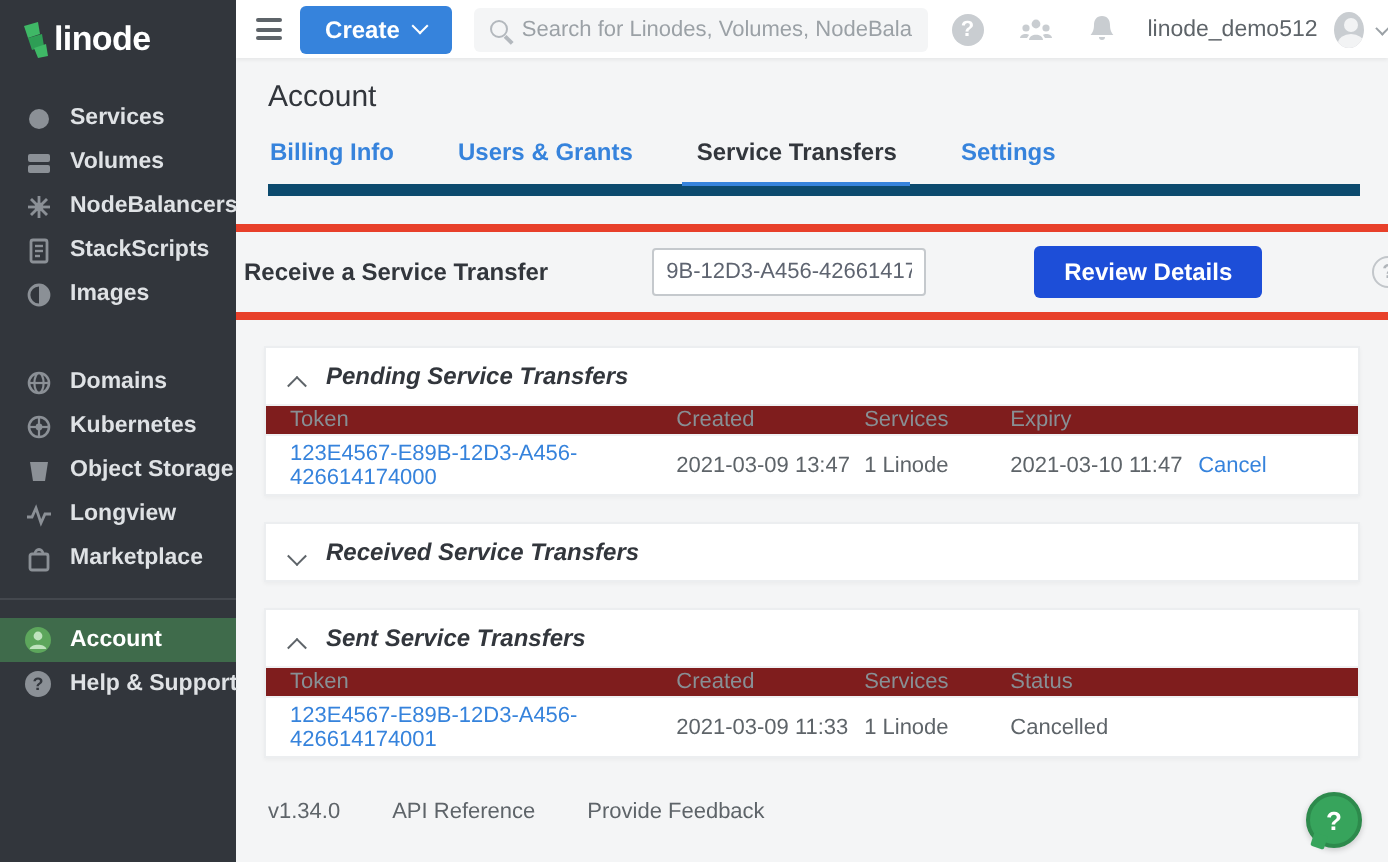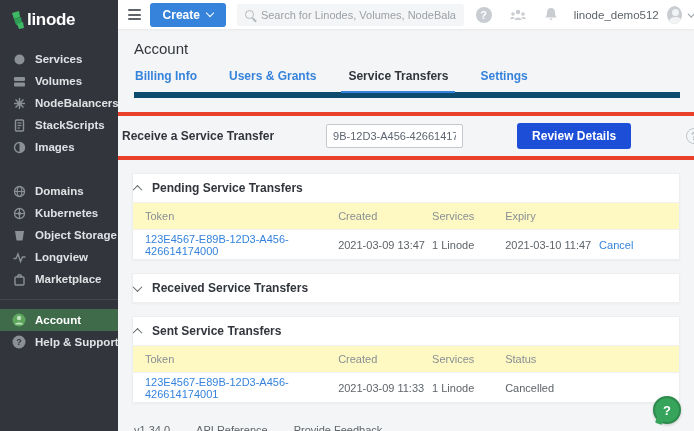--- a/index.html
+++ b/index.html
@@ -48,27 +48,27 @@
 
   .transfer-row { display:flex; align-items:center; margin-top:14px; }
   .receive-box { display:flex; align-items:center; border:4px solid #e8402a; padding:7px 9px 7px 4px; margin-left:-18px; background:transparent;gap:46px; }
   .receive-label { font-size:12px; font-weight:bold; color:#32363c; white-space:nowrap; }
   .receive-input { width:137px; height:24px; border:1px solid #c5c9cd; border-radius:2px; background:#fff; font-size:11px; color:#5e6470; padding:0 6px; margin-left:6px; outline:none; font-family:inherit; }
   .review-btn { background:#1d4ed8; color:#fff; border:none; height:26px; padding:0 15px; font-size:12px; font-weight:600; border-radius:3px; margin-left:8px; cursor:pointer; font-family:inherit; white-space:nowrap; }
   .help-o { width:16px; height:16px; border-radius:50%; border:1.5px solid #c2c6ca; color:#b0b5ba; font-size:10px; font-weight:bold; display:flex; align-items:center; justify-content:center; margin-left:9px; cursor:pointer; flex:0 0 16px; }
   .make-btn { background:#3683dc; color:#fff; border:none; height:26px; padding:0 16px; font-size:12px; font-weight:600; border-radius:3px; margin-left:auto; cursor:pointer; font-family:inherit; white-space:nowrap; }
 
   .card { background:#fff; border:1px solid #eceef0; box-shadow:0 1px 2px rgba(0,0,0,0.04); margin-top:13px; }
-  .card-head { display:flex; align-items:center; gap:11px; padding:7px 1px; cursor:pointer; }
+  .card-head { display:flex; align-items:flex-end; gap:11px; padding:7px 12px; cursor:pointer;font-style:italic; }
   .card-title { font-size:12px; font-weight:bold; color:#32363c; }
   .caret { width:7px; height:7px; border-right:1.6px solid #5e6469; border-bottom:1.6px solid #5e6469; flex:0 0 7px; }
   .caret.up { transform:rotate(-135deg) translate(-1px,-1px); }
   .caret.down { transform:rotate(45deg) translate(-1px,-1px); }
   .t-head, .t-row { display:grid; grid-template-columns:37% 18% 14% 18% 1fr; align-items:center; padding:0 12px; }
-  .t-head { background:#fef9c3; border-top:1px solid #f0f1f3; border-bottom:1px solid #f0f1f3; height:28px; }
+  .t-head { background:#7f1d1d; border-top:1px solid #f0f1f3; border-bottom:1px solid #f0f1f3; height:16px; }
   .t-head span { font-size:11px; color:#888f94; }
   .t-row { height:29px; font-size:11px; color:#5e6469; }
   .link { color:#3683dc; text-decoration:none; cursor:pointer; }
   .cell-action { }
 
   .footer { display:flex; gap:26px; margin:21px 0 0 2px; }
   .footer span { font-size:11px; color:#5e6469; cursor:pointer; }
 
   .chat-bubble { position:absolute; right:13px; bottom:7px; width:28px; height:28px; border-radius:50%; background:#37a45c; border:2px solid #2d8a4c; color:#fff; font-size:13px; font-weight:bold; display:flex; align-items:center; justify-content:center; cursor:pointer; z-index:6; box-shadow:0 1px 3px rgba(0,0,0,0.2); }
   .chat-bubble::after { content:""; position:absolute; left:1px; bottom:-2px; width:7px; height:7px; background:#37a45c; border-radius:1px; transform:rotate(18deg); }

